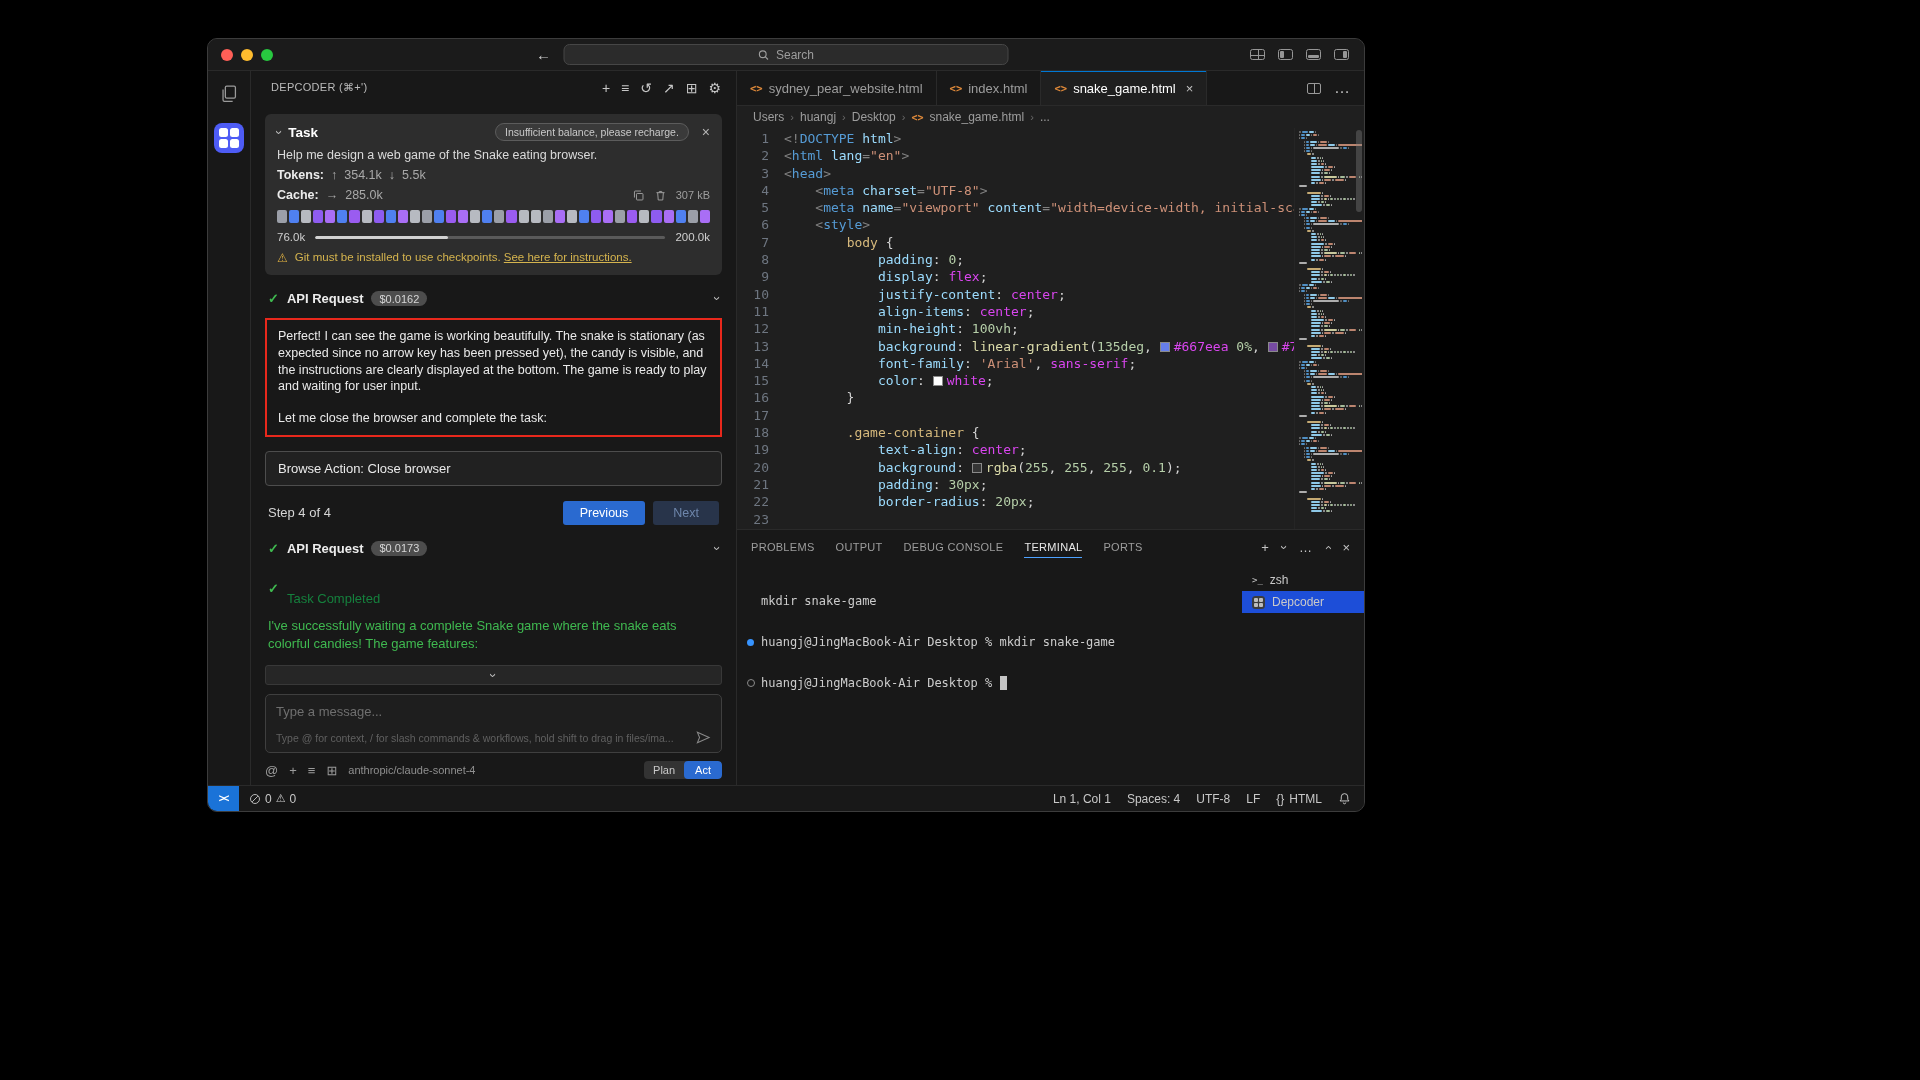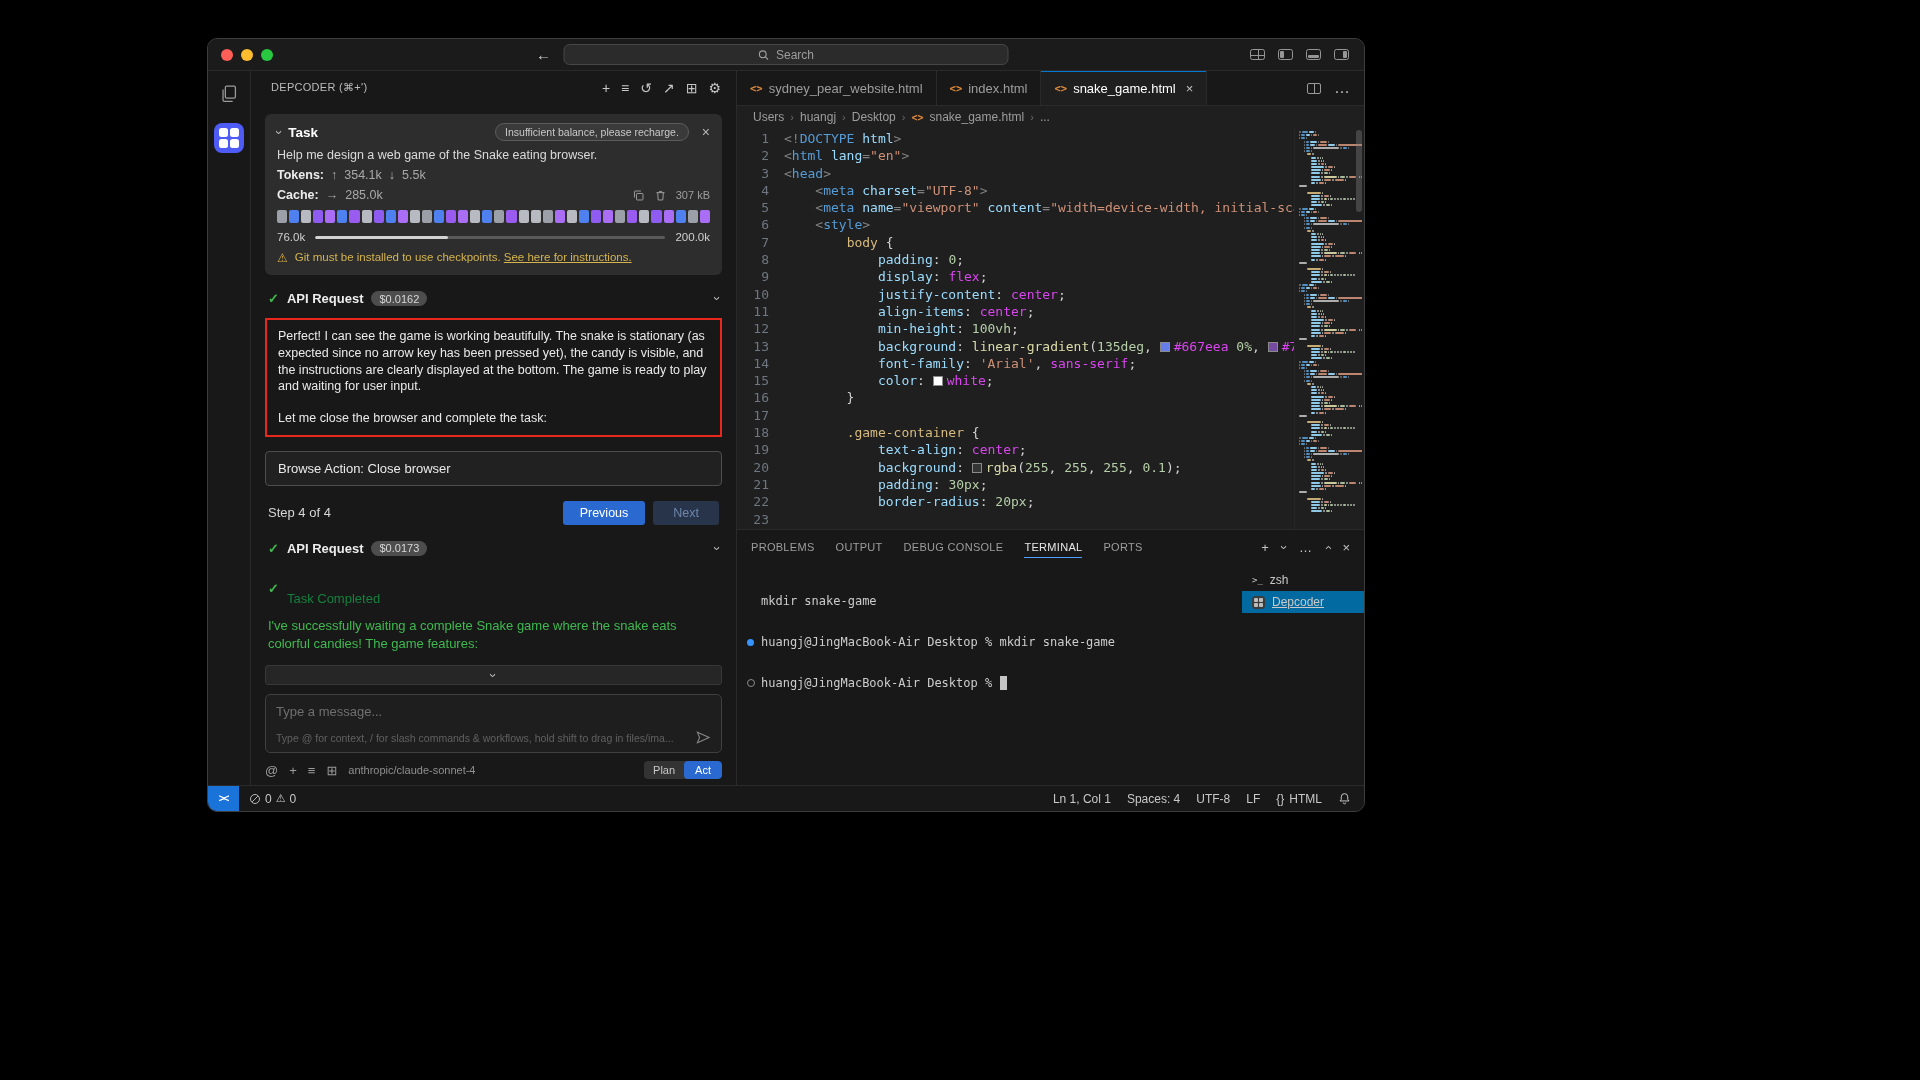--- a/index.html
+++ b/index.html
@@ -151,21 +151,21 @@
   .panel-body{flex:1;display:flex;min-height:0;}
   .terminal{flex:1;min-width:0;padding:5px 0 0 10px;font-family:"DejaVu Sans Mono",monospace;
     font-size:12px;line-height:18px;color:#ccc;}
   .trow{display:flex;align-items:center;height:18px;white-space:pre;margin-top:23px;}
   .tdeco{flex:0 0 14px;display:flex;align-items:center;}
   .tdeco.filled::before{content:"";width:7px;height:7px;border-radius:50%;background:#3794ff;}
   .tdeco.hollow::before{content:"";width:6px;height:6px;border-radius:50%;border:1px solid #8a8a8a;}
   .tcursor{display:inline-block;width:7px;height:14px;background:#c5c5c5;margin-left:1px;}
   .terminal-side{flex:0 0 122px;padding-top:5px;display:flex;flex-direction:column;font-size:12px;color:#c9c9c9;}
   .tside-row{height:22px;display:flex;align-items:center;gap:7px;padding:0 10px;white-space:nowrap;}
-  .tside-row.selected{background:#0369a1;text-decoration:underline;}
+  .tside-row.selected{background:#1d4ed8;}
   .term-icon{font-family:"DejaVu Sans Mono",monospace;font-size:9px;color:#c5c5c5;}
   .mini-logo{width:13px;height:13px;border-radius:3.5px;background:#3c3c3c;
     display:grid;grid-template-columns:4px 4px;grid-template-rows:4px 4px;gap:1px;
     align-content:center;justify-content:center;}
   .mini-logo span{background:#bdbdbd;border-radius:1px;}
 
   
   .statusbar{flex:0 0 26px;background:#181818;border-top:1px solid #2a2a2a;
     display:flex;align-items:center;font-size:12px;color:#c8c8c8;}
   .remote{width:31px;height:100%;background:#1a73d8;color:#fff;display:flex;align-items:center;

